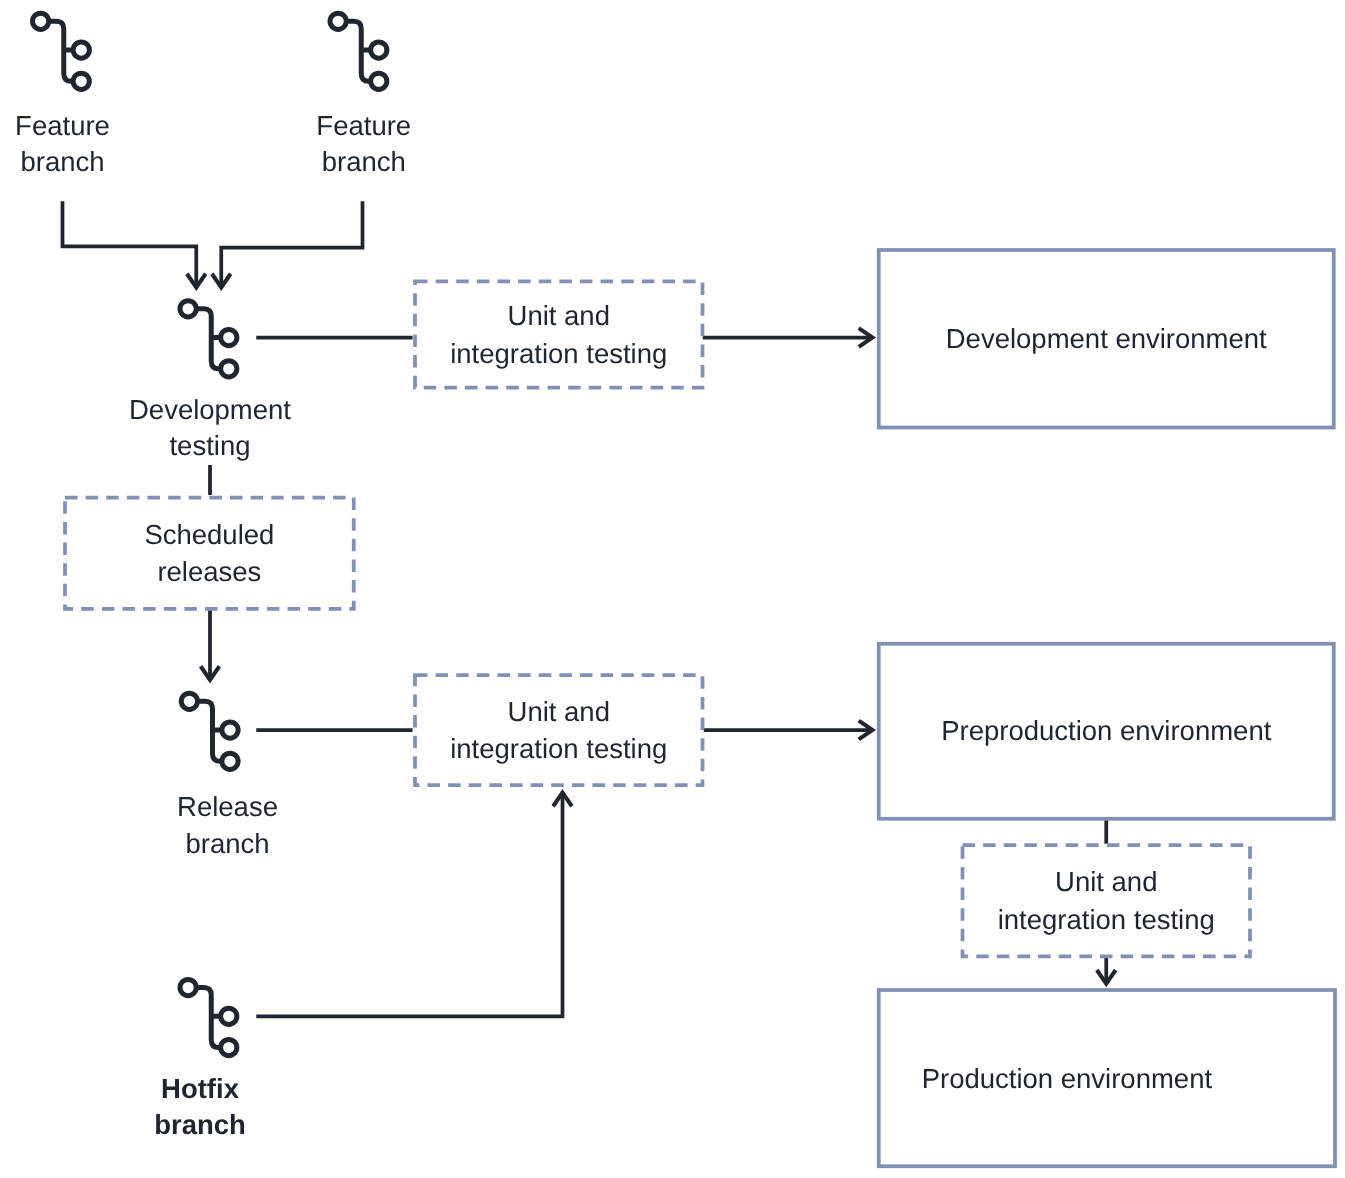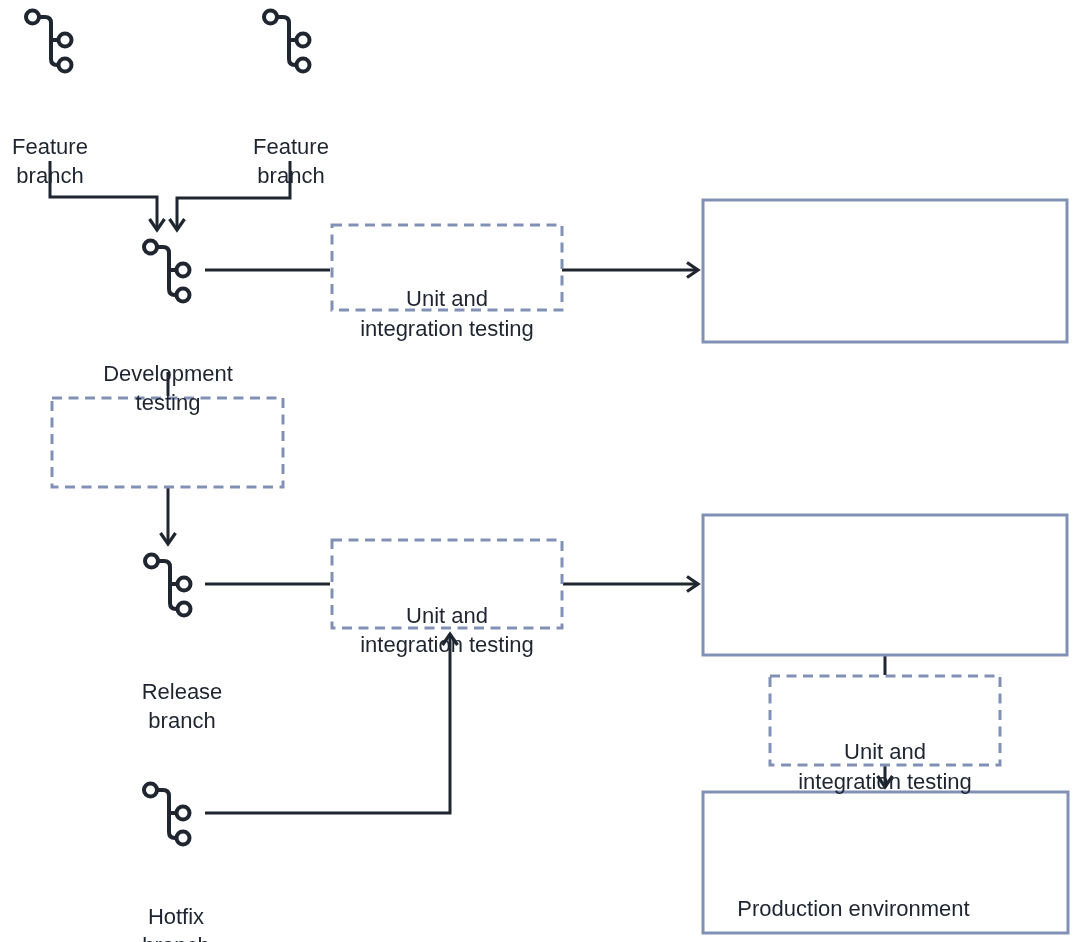--- a/index.html
+++ b/index.html
@@ -45,21 +45,20 @@
     stroke: var(--line-dark);
     stroke-width: 4;
   }
   .label {
     position: absolute;
     font-size: 22px;
     line-height: 1.32;
     text-align: center;
     white-space: pre-line;
     color: var(--text-dark);
-    margin-top: 46px;
   }
   .node-label { transform: translateX(-50%); }
   .box-label {
     display: flex;
     align-items: center;
     justify-content: center;
   }
 </style>
 </head>
 <body>
@@ -131,24 +130,28 @@
   </svg>
 
   <div class="label node-label" style="left:50px; top:86px;">Feature
 branch</div>
   <div class="label node-label" style="left:291px; top:86px;">Feature
 branch</div>
   <div class="label node-label" style="left:168px; top:313px;">Development
 testing</div>
   <div class="label node-label" style="left:182px; top:631px;">Release
 branch</div>
-  <div class="label node-label" style="left:176px; top:856px;">Hotfix
+  <div class="label node-label" style="left:160px; top:856px;font-weight:bold;">Hotfix
 branch</div>
 
   <div class="label box-label" style="left:332px; top:225px; width:230px; height:85px;">Unit and
 integration testing</div>
+  <div class="label box-label" style="left:52px; top:398px; width:231px; height:89px;">Scheduled
+releases</div>
   <div class="label box-label" style="left:332px; top:540px; width:230px; height:88px;">Unit and
 integration testing</div>
   <div class="label box-label" style="left:770px; top:676px; width:230px; height:89px;">Unit and
 integration testing</div>
+  <div class="label box-label" style="left:703px; top:200px; width:364px; height:142px;">Development environment</div>
+  <div class="label box-label" style="left:703px; top:515px; width:364px; height:140px;">Preproduction environment</div>
   <div class="label box-label" style="left:703px; top:792px; width:301px; height:141px;">Production environment</div>
 
 </div>
 
 </body></html>

